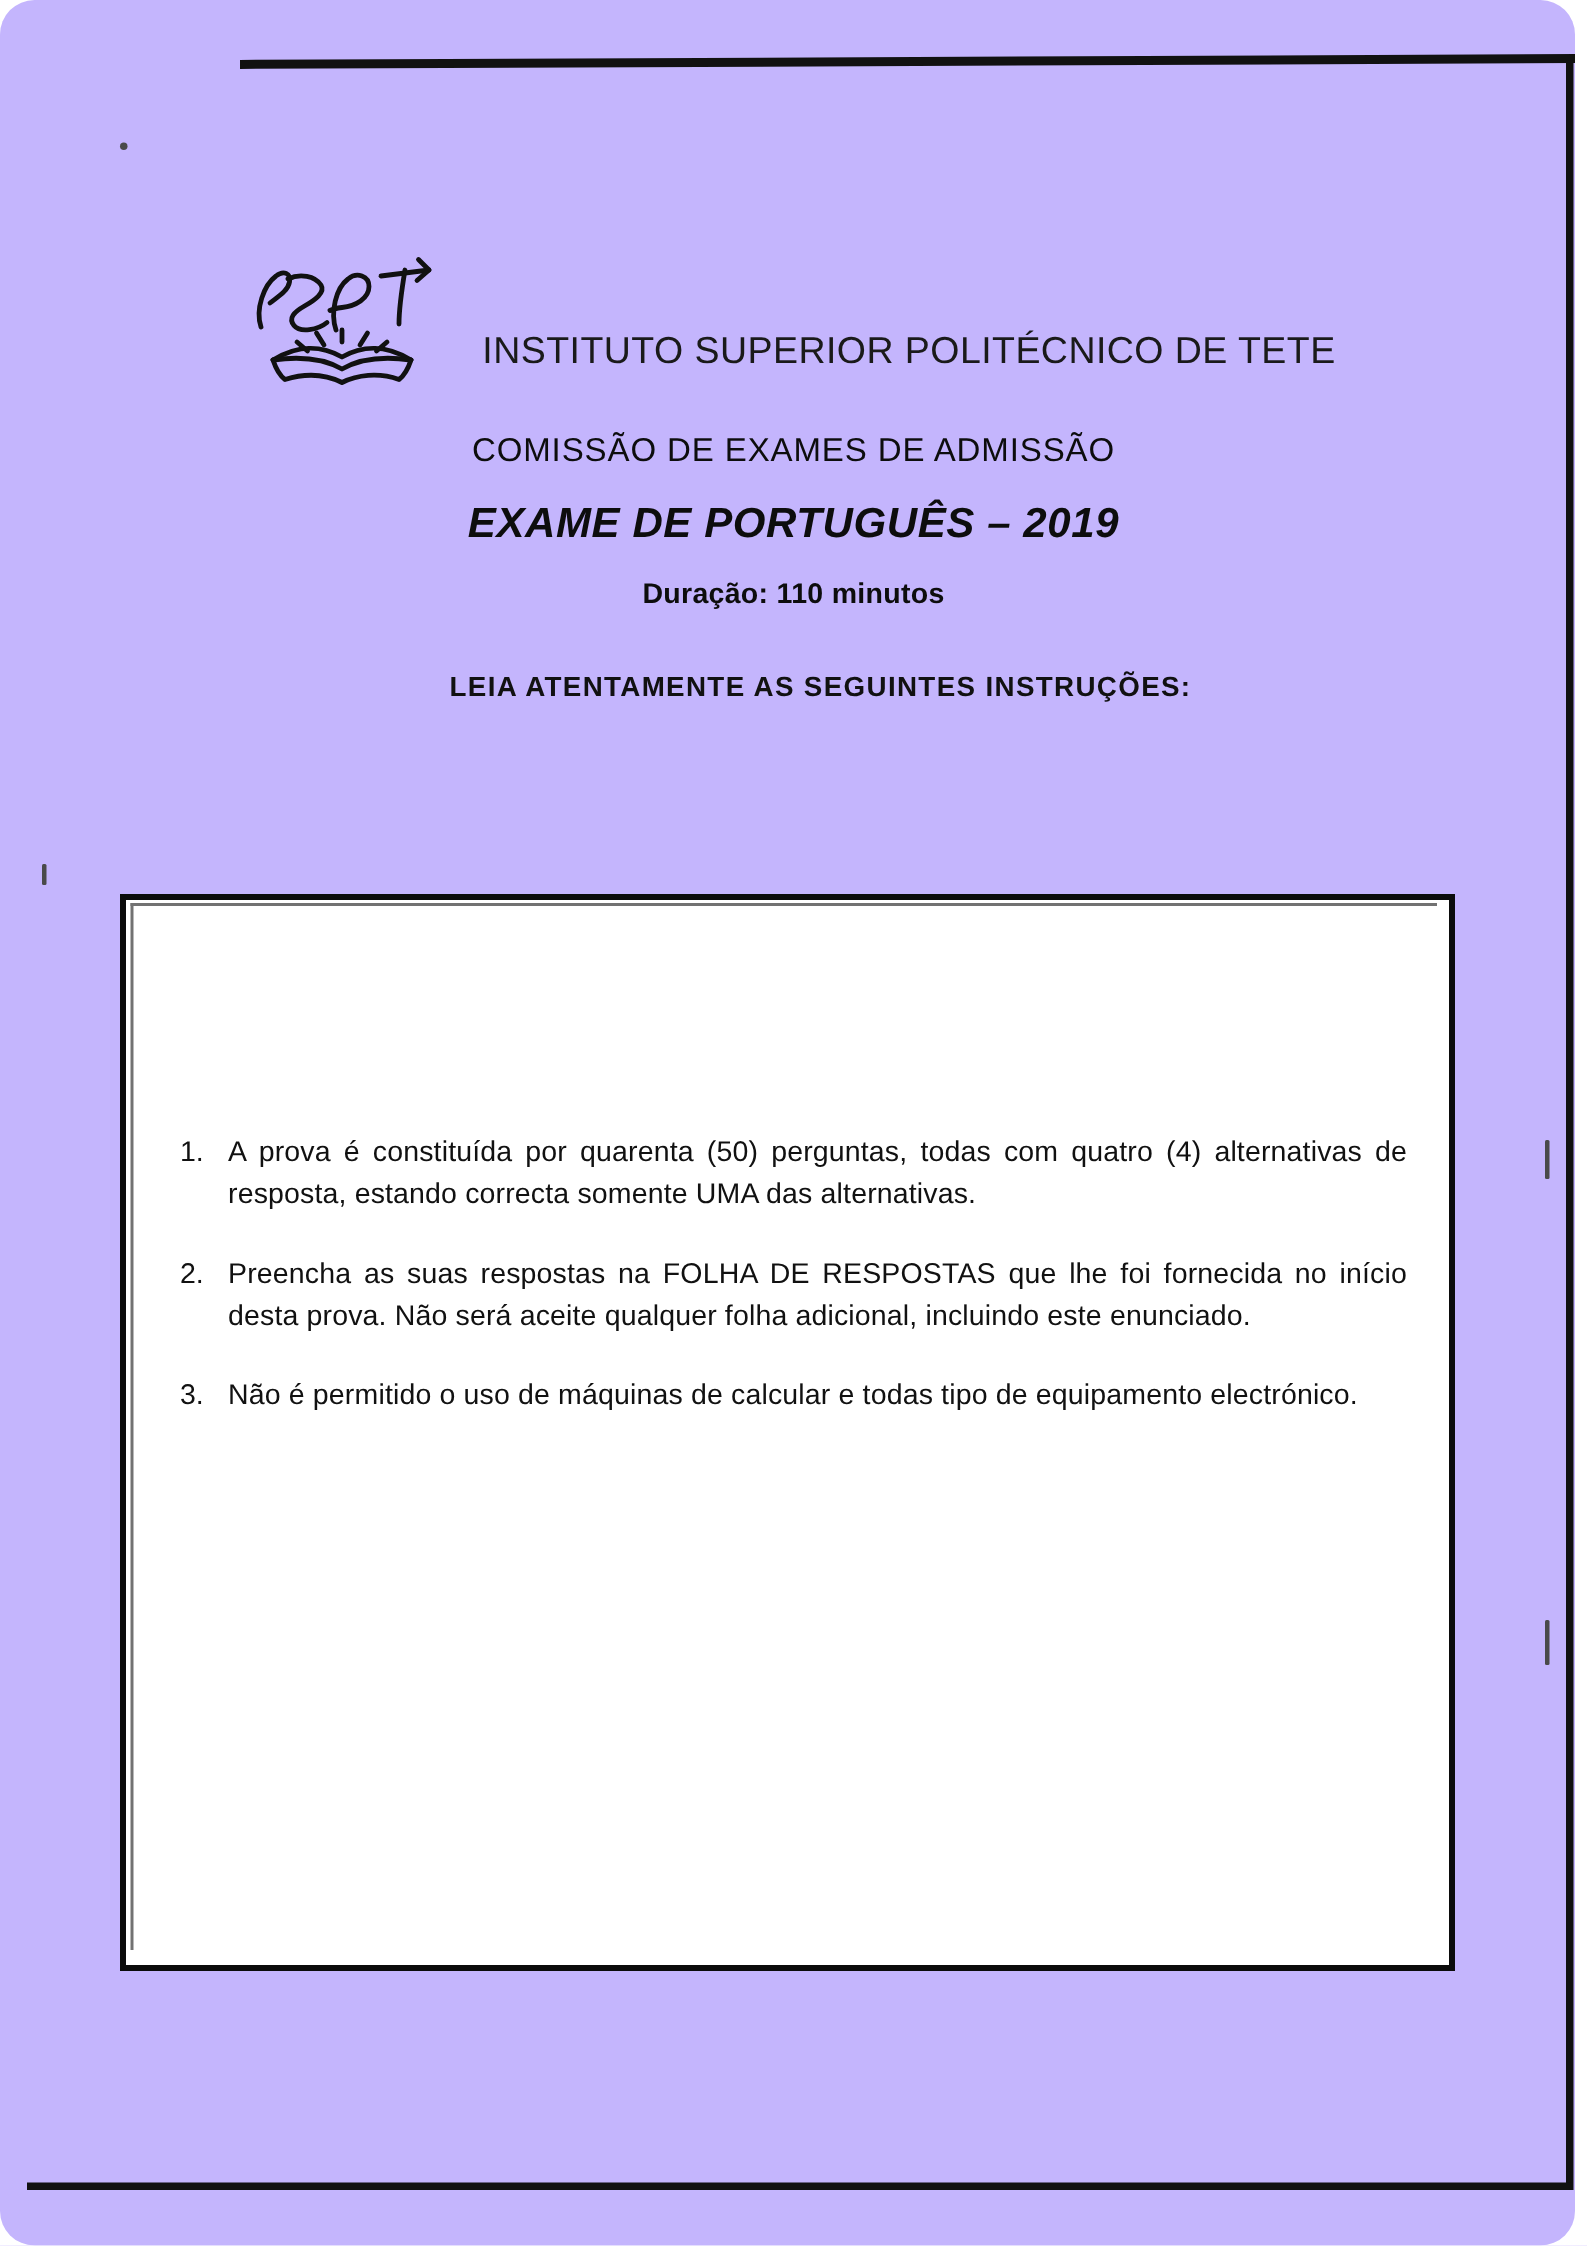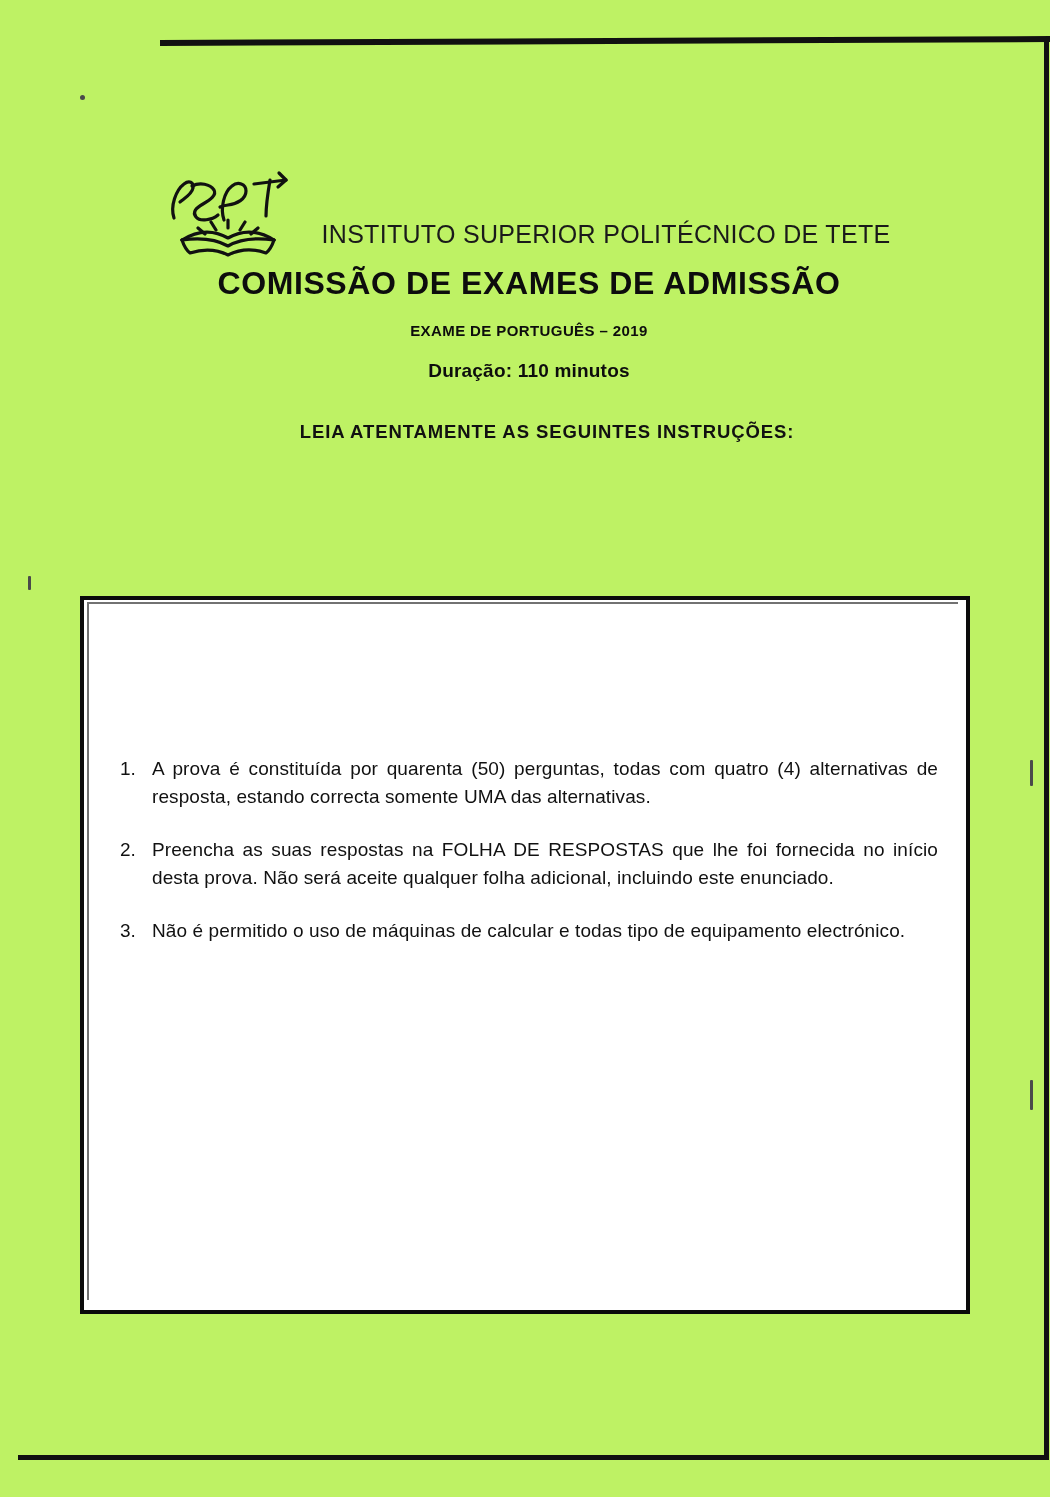--- a/index.html
+++ b/index.html
@@ -8,22 +8,23 @@
     background: #ffffff;
   }
   body {
     font-family: "Liberation Sans", sans-serif;
     color: #000000;
   }
   .page {
     position: relative;
     width: 1050px;
     height: 1497px;
-    background: #bef264;
+    background: #c4b5fd;
     overflow: hidden;
+    border-radius: 23px;
   }
 
   
   .scan-border-top {
     position: absolute;
     left: 160px;
     top: 38px;
     width: 890px;
     height: 6px;
     background: #111;
@@ -74,31 +75,33 @@
   }
   .logo svg { display: block; }
   .inst-name {
     font-size: 25px;
     letter-spacing: 0.3px;
     color: #1a1a1a;
     padding-bottom: 16px;
     white-space: nowrap;
   }
   .title1 {
-    font-size: 32px;
-    font-weight: bold;
+    margin-top: 22px;
+    font-size: 22px;
+    font-weight: normal;
     letter-spacing: 0.6px;
     color: #0d0d0d;
   }
   .title2 {
     margin-top: 20px;
-    font-size: 15px;
+    font-size: 28px;
     font-weight: bold;
     letter-spacing: 0.4px;
     color: #0d0d0d;
+    font-style: italic;
   }
   .duration {
     margin-top: 21px;
     font-size: 19px;
     font-weight: bold;
     letter-spacing: 0.2px;
     color: #0d0d0d;
   }
   .instr-heading {
     margin-top: 39px;

